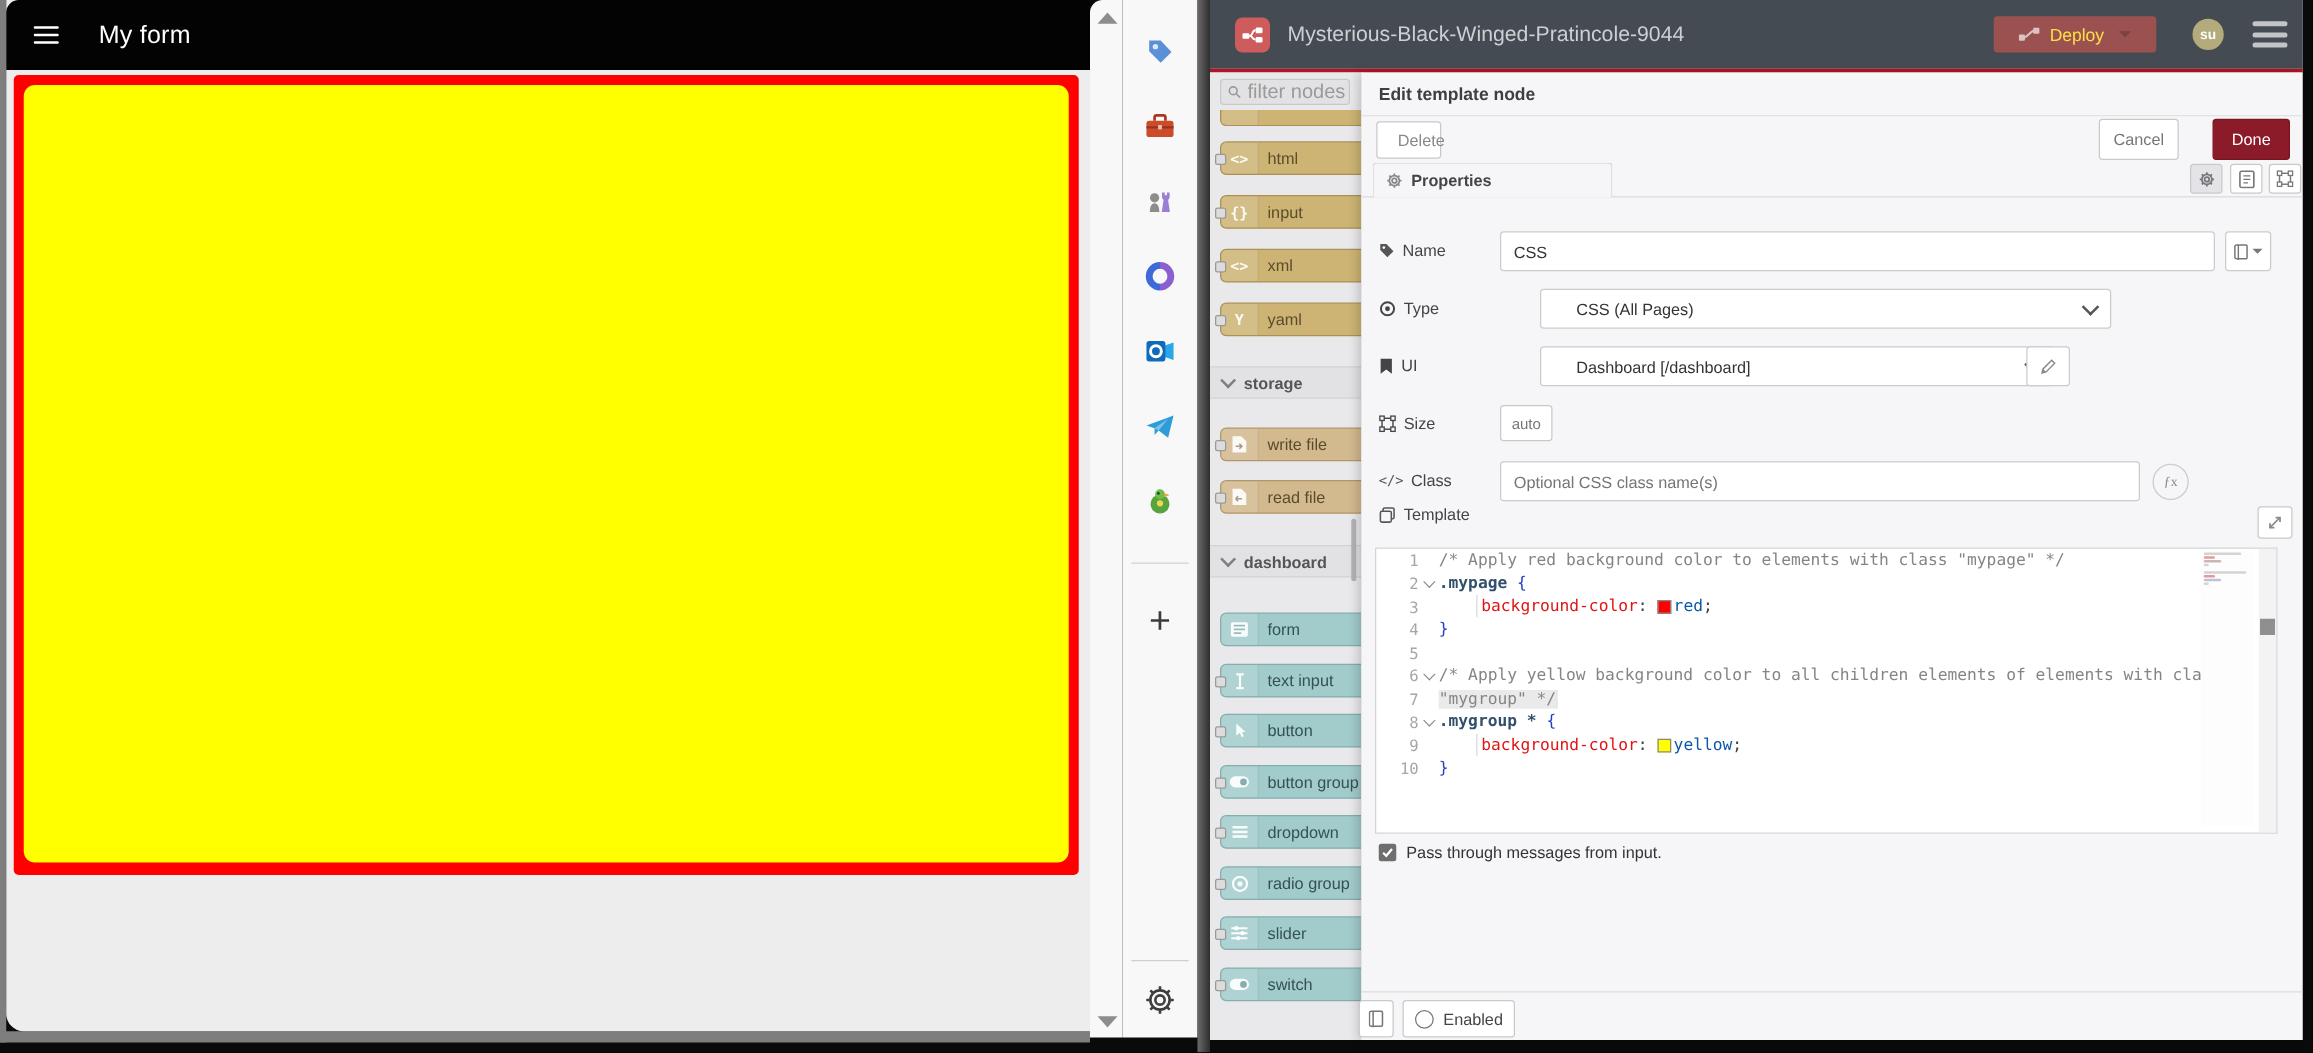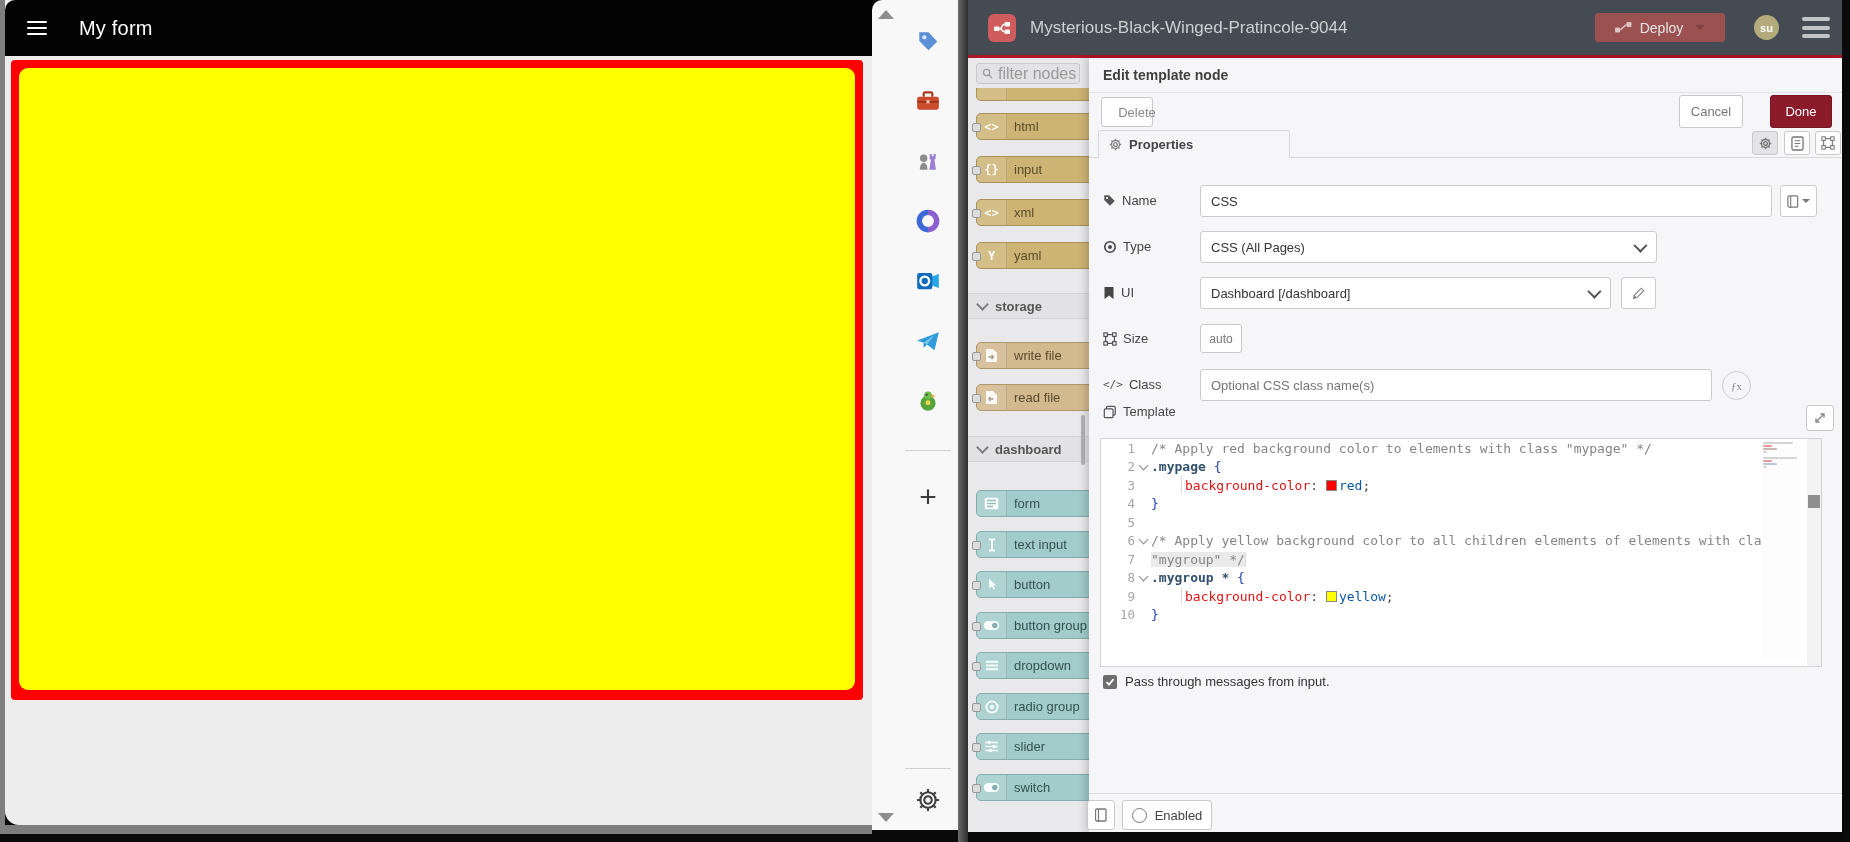--- a/index.html
+++ b/index.html
@@ -27,21 +27,21 @@
   .plusico{font-size:30px;color:#3c3c3c;font-weight:300;}
   
   #sep{position:absolute;left:958px;top:0;width:10px;height:842px;background:linear-gradient(90deg,#6a6a6a,#2e2e2e);}
   
   #nrwin{position:absolute;left:968px;top:0;width:874px;height:832px;background:#f6f6f8;}
   #nr-header{position:absolute;left:0;top:0;width:100%;height:55px;background:#454b52;display:flex;align-items:center;}
   #nr-logo{width:28px;height:28px;border-radius:6px;background:#ce5c5c;margin-left:20px;display:flex;align-items:center;justify-content:center;}
   #nr-title{color:#cdd0d3;font-size:17px;margin-left:14px;white-space:nowrap;}
   #deploy-btn{position:absolute;left:627px;top:13px;width:130px;height:29px;background:#9c5151;border-radius:3px;
       display:flex;align-items:center;justify-content:center;gap:8px;cursor:pointer;}
-  #deploy-btn .lbl{color:#e5e5e5;font-size:14px;}
+  #deploy-btn .lbl{color:#fde047;font-size:14px;}
   #deploy-btn .caret{width:0;height:0;border-left:5px solid transparent;border-right:5px solid transparent;border-top:5px solid #7e4040;margin-left:4px;}
   #avatar{position:absolute;left:786px;top:15px;width:25px;height:25px;border-radius:50%;background:#b3ab7c;color:#fff;
       font-size:11px;font-weight:bold;display:flex;align-items:center;justify-content:center;cursor:pointer;}
   #nr-burger{position:absolute;left:834px;top:17px;width:28px;height:21px;display:flex;flex-direction:column;justify-content:space-between;cursor:pointer;}
   #nr-burger i{height:4px;background:#c2c5c8;border-radius:2px;}
   #redline{position:absolute;left:0;top:55px;width:100%;height:3px;background:#ad1625;}
   
   #palette{position:absolute;left:0;top:58px;width:121px;height:774px;background:#e9e9eb;border-right:1px solid #c6c6c6;overflow:hidden;}
   #filterbox{position:absolute;left:8px;top:5px;width:104px;height:21px;background:#e2e2e4;border:1px solid #c9c9c9;border-radius:3px;
       display:flex;align-items:center;gap:5px;padding-left:5px;box-sizing:border-box;}
@@ -78,21 +78,21 @@
   #tab-properties span{font-size:13px;font-weight:bold;color:#444;}
   .mini-btn{position:absolute;top:73px;width:26px;height:24px;border:1px solid #c9c9c9;background:#fff;border-radius:3px;
       display:flex;align-items:center;justify-content:center;cursor:pointer;box-sizing:border-box;}
   #mini-gear{left:663px;background:#e3e3e8;}
   #mini-doc{left:695px;}
   #mini-frame{left:726px;}
   .frow-label{position:absolute;left:14px;display:flex;align-items:center;gap:6px;font-size:13px;color:#444;}
   .tinput{position:absolute;background:#fff;border:1px solid #ccc;border-radius:3px;font-size:13px;color:#333;
       display:flex;align-items:center;padding-left:10px;box-sizing:border-box;}
   .tselect{position:absolute;background:#fff;border:1px solid #ccc;border-radius:3px;font-size:13px;color:#333;
-      display:flex;align-items:center;padding-left:10px;box-sizing:border-box;cursor:pointer;}
+      display:flex;align-items:center;padding-left:28px;box-sizing:border-box;cursor:pointer;margin-left:32px;}
   .tselect .scaret{position:absolute;right:12px;width:8px;height:8px;border-right:2px solid #555;border-bottom:2px solid #555;transform:rotate(45deg) translateY(-2px);}
   .side-btn{position:absolute;border:1px solid #ccc;background:#fff;border-radius:3px;display:flex;align-items:center;justify-content:center;cursor:pointer;box-sizing:border-box;gap:3px;}
   .ph{color:#bbb;}
   #fx-btn{position:absolute;left:633px;top:313px;width:27px;height:27px;border:1px solid #ccc;border-radius:50%;background:#f6f6f8;
       display:flex;align-items:center;justify-content:center;color:#888;font-size:11px;cursor:pointer;font-family:"Liberation Serif",serif;text-align:center;}
   
   #tmpl-label{position:absolute;left:14px;top:346px;display:flex;align-items:center;gap:6px;font-size:13px;color:#444;}
   #expand-btn{position:absolute;left:717px;top:347px;width:28px;height:26px;}
   #editor{position:absolute;left:11px;top:380px;width:722px;height:229px;background:#fff;border:1px solid #d4d4d8;box-sizing:border-box;overflow:hidden;}
   .cl{display:flex;height:18.5px;align-items:center;white-space:pre;}

